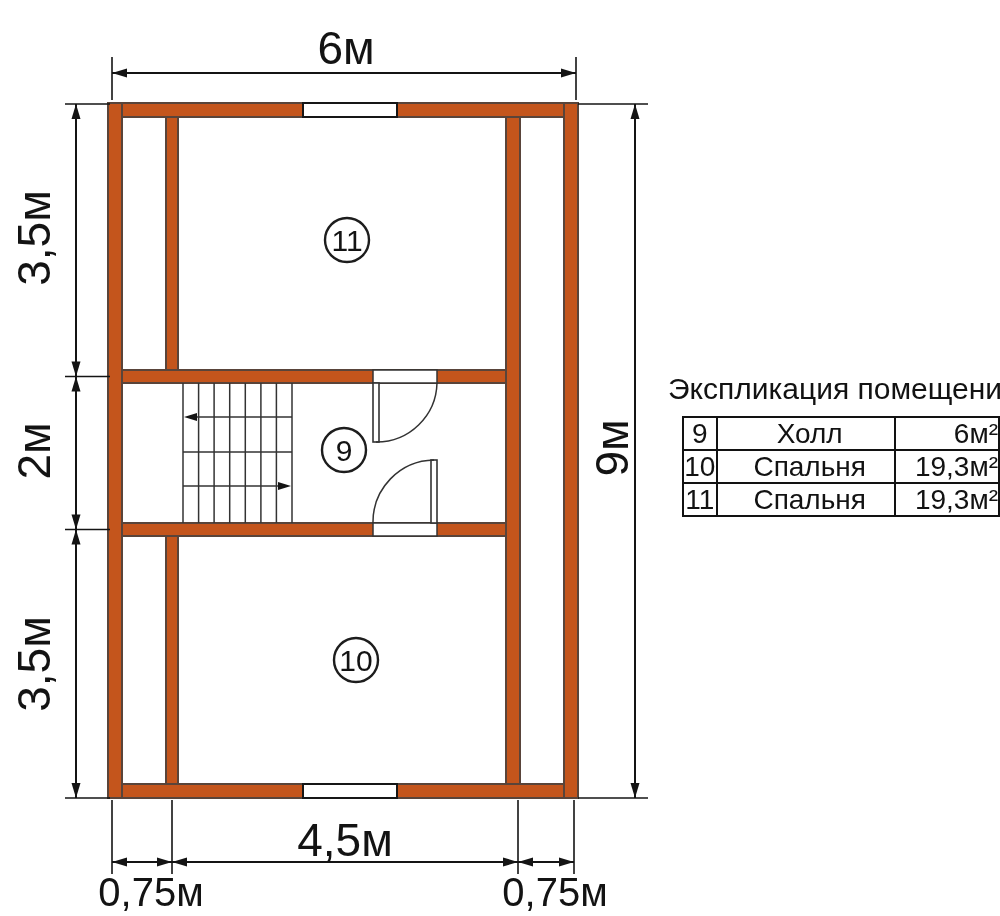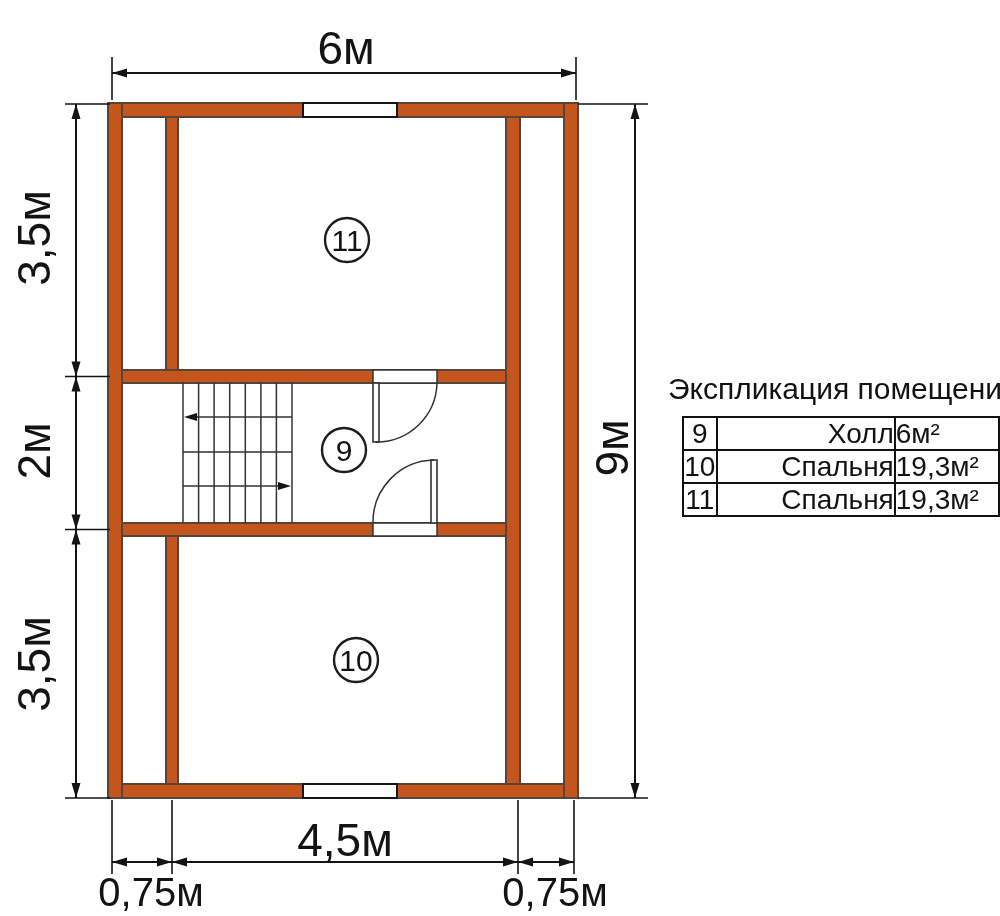--- a/index.html
+++ b/index.html
@@ -23,22 +23,22 @@
   .legend-title{
     position:absolute;left:668px;top:372px;width:336px;
     font-size:30px;color:#121212;text-align:center;white-space:nowrap;
   }
   .legend-table{position:absolute;left:682px;top:416px;border-collapse:collapse;}
   .legend-table td{
     border:2px solid #121212;font-size:28px;color:#121212;
     height:31px;line-height:31px;padding:0;background:#fff;white-space:nowrap;
   }
   .legend-table td.c-num{width:32px;text-align:center;}
-  .legend-table td.c-name{width:220px;text-align:right;padding-left:8px;}
-  .legend-table td.c-area{width:120px;text-align:left;}
+  .legend-table td.c-name{width:220px;text-align:center;padding-left:8px;}
+  .legend-table td.c-area{width:120px;text-align:right;}
 </style>
 </head>
 <body>
 
 <div class="stage">
 
   <svg width="1000" height="916" viewBox="0 0 1000 916">
 
     <g>
       <rect class="wall" x="108" y="103" width="470" height="14"></rect>

